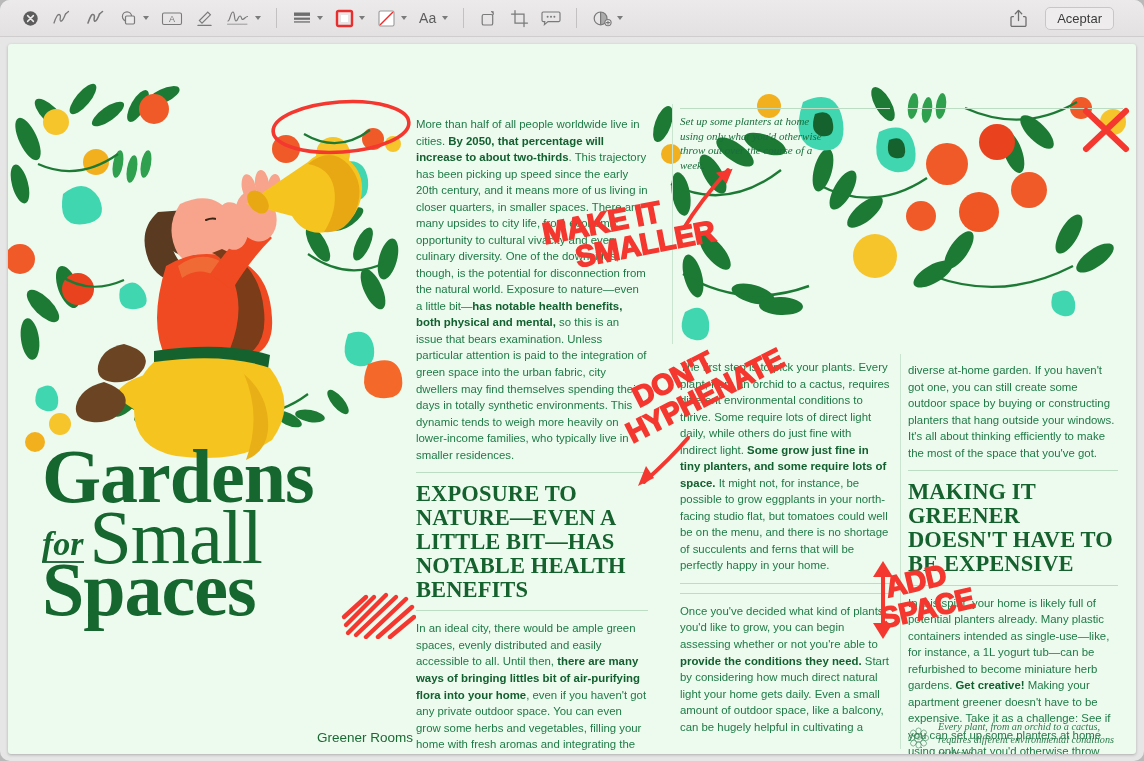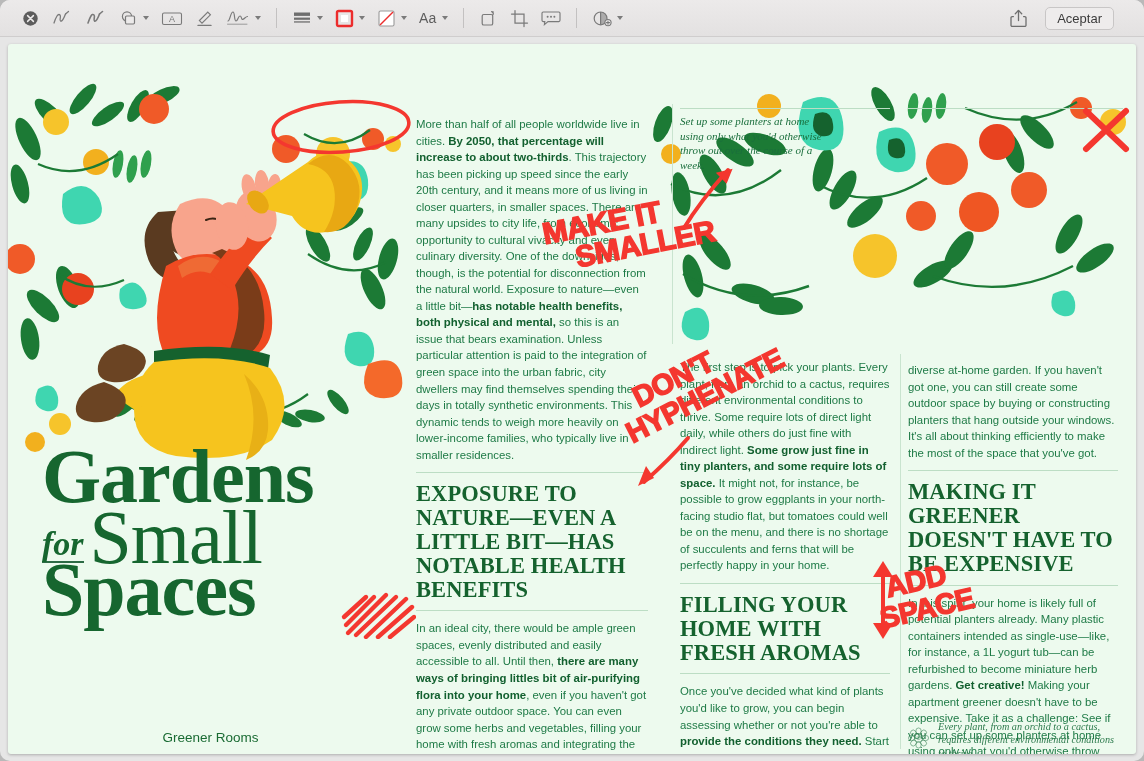--- a/index.html
+++ b/index.html
@@ -96,21 +96,21 @@
   .ttl-for {
     font-style: italic; font-size: 34px; font-weight: 700;
     margin-right: 6px; margin-bottom: 8px;
     border-bottom: 2px solid #2d6b45;
     line-height: 1;
   }
   .ttl-small { font-size: 76px; letter-spacing: -1px; line-height:.86;}
   .ttl-spaces { font-size: 76px; letter-spacing: -1px; margin-top: -14px;}
   #cover-sub {
     position: absolute; left: 0; top: 686px;
-    width: 405px; text-align: center;
+    width: 405px; text-align: right;
     font-size: 13.5px; color: #1a6b33; font-weight: 500;
   }
 
   
   #scribble {
     position: absolute; left: 330px; top: 543px;
     width: 78px; height: 52px;
     pointer-events: none;
   }
 
@@ -552,21 +552,20 @@
       <div class="hdg">EXPOSURE TO NATURE—EVEN A LITTLE BIT—HAS NOTABLE HEALTH BENEFITS</div>
       <div class="rule"></div>
       <p><span>In an ideal city, there would be ample green spaces, evenly distributed and easily accessible to all. Until then, </span><b>there are many ways of bringing littles bit of air-purifying flora into your home</b><span>, even if you haven't got any private outdoor space. You can even grow some herbs and vegetables, filling your home with fresh aromas and integrating the fruits of your labor into your meals.</span></p>
     </div>
 
     <div id="col2-top">Set up some planters at home using only what you'd otherwise throw out over the course of a week.</div>
 
     <div class="col" id="col2">
       <p><span>The first step is to pick your plants. Every plant, from an orchid to a cactus, requires different environmental conditions to thrive. Some require lots of direct light daily, while others do just fine with indirect light. </span><b>Some grow just fine in tiny planters, and some require lots of space.</b><span> It might not, for instance, be possible to grow eggplants in your north-facing studio flat, but tomatoes could well be on the menu, and there is no shortage of succulents and ferns that will be perfectly happy in your home.</span></p>
       <div class="rule"></div>
-      <div class="hdg">FILLING YOUR HOME WITH FRESH AROMAS</div>
       <div class="rule"></div>
       <p><span>Once you've decided what kind of plants you'd like to grow, you can begin assessing whether or not you're able to </span><b>provide the conditions they need.</b><span> Start by considering how much direct natural light your home gets daily. Even a small amount of outdoor space, like a balcony, can be hugely helpful in cultivating a</span></p>
     </div>
 
     <div class="col" id="col3">
       <p>diverse at-home garden. If you haven't got one, you can still create some outdoor space by buying or constructing planters that hang outside your windows. It's all about thinking efficiently to make the most of the space that you've got.</p>
       <div class="rule"></div>
       <div class="hdg">MAKING IT GREENER DOESN'T HAVE TO BE EXPENSIVE</div>
       <div class="rule"></div>
       <p><span>In this spirit, your home is likely full of potential planters already. Many plastic containers intended as single-use—like, for instance, a 1L yogurt tub—can be refurbished to become miniature herb gardens. </span><b>Get creative!</b><span> Making your apartment greener doesn't have to be expensive. Take it as a challenge: See if you can set up some planters at home using only what you'd otherwise throw out over the course of a week.</span></p>

